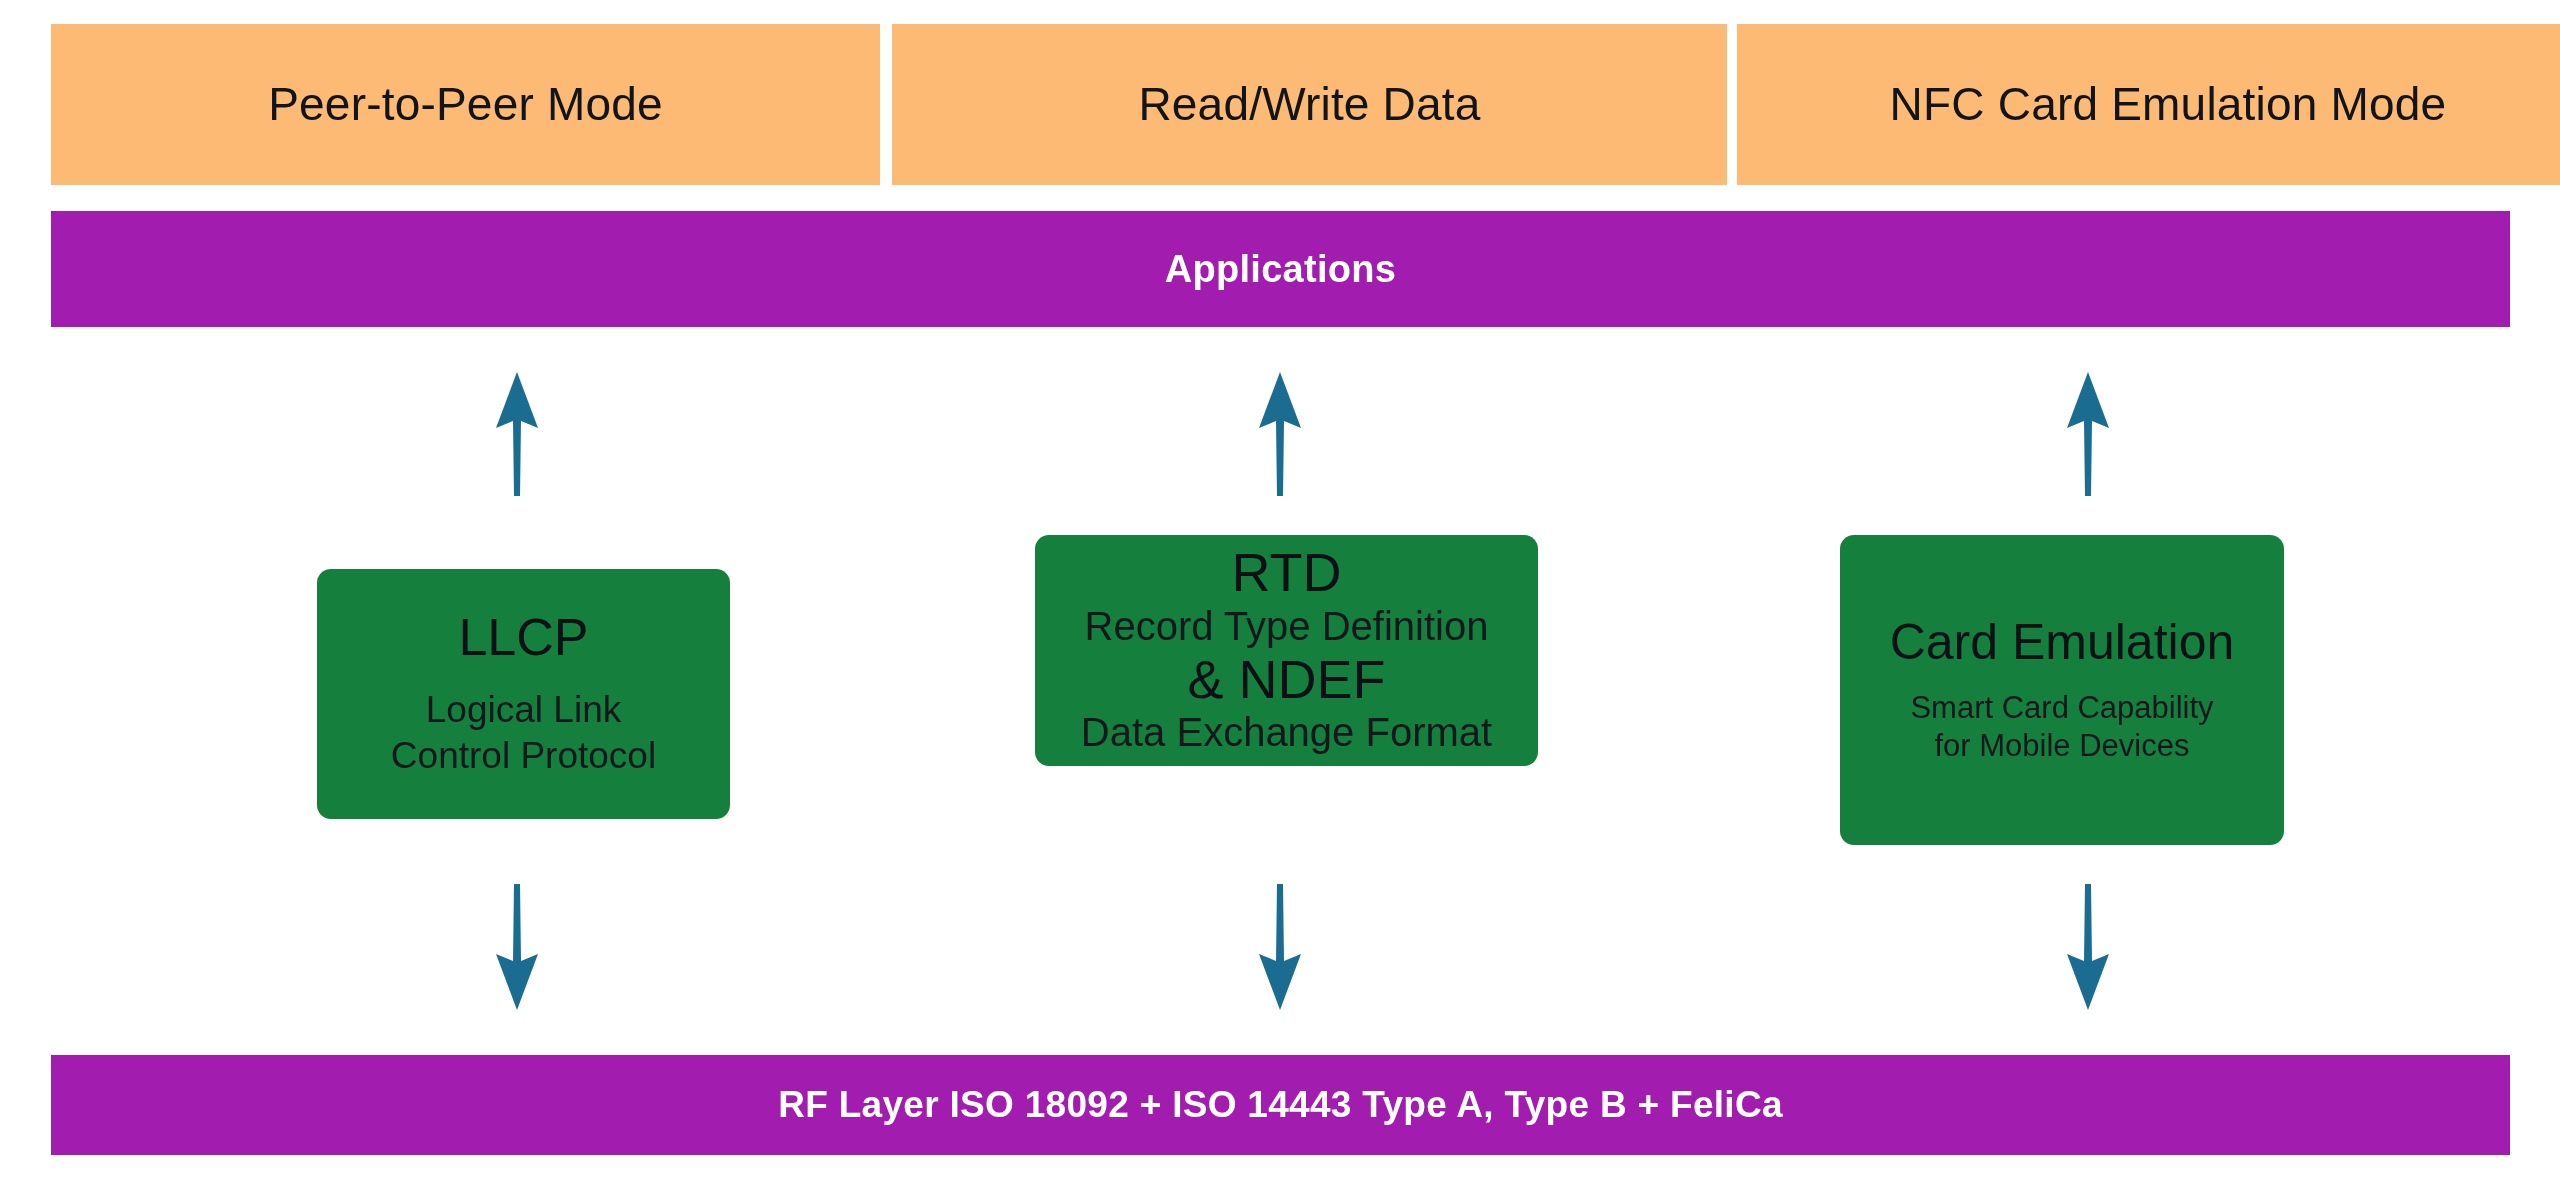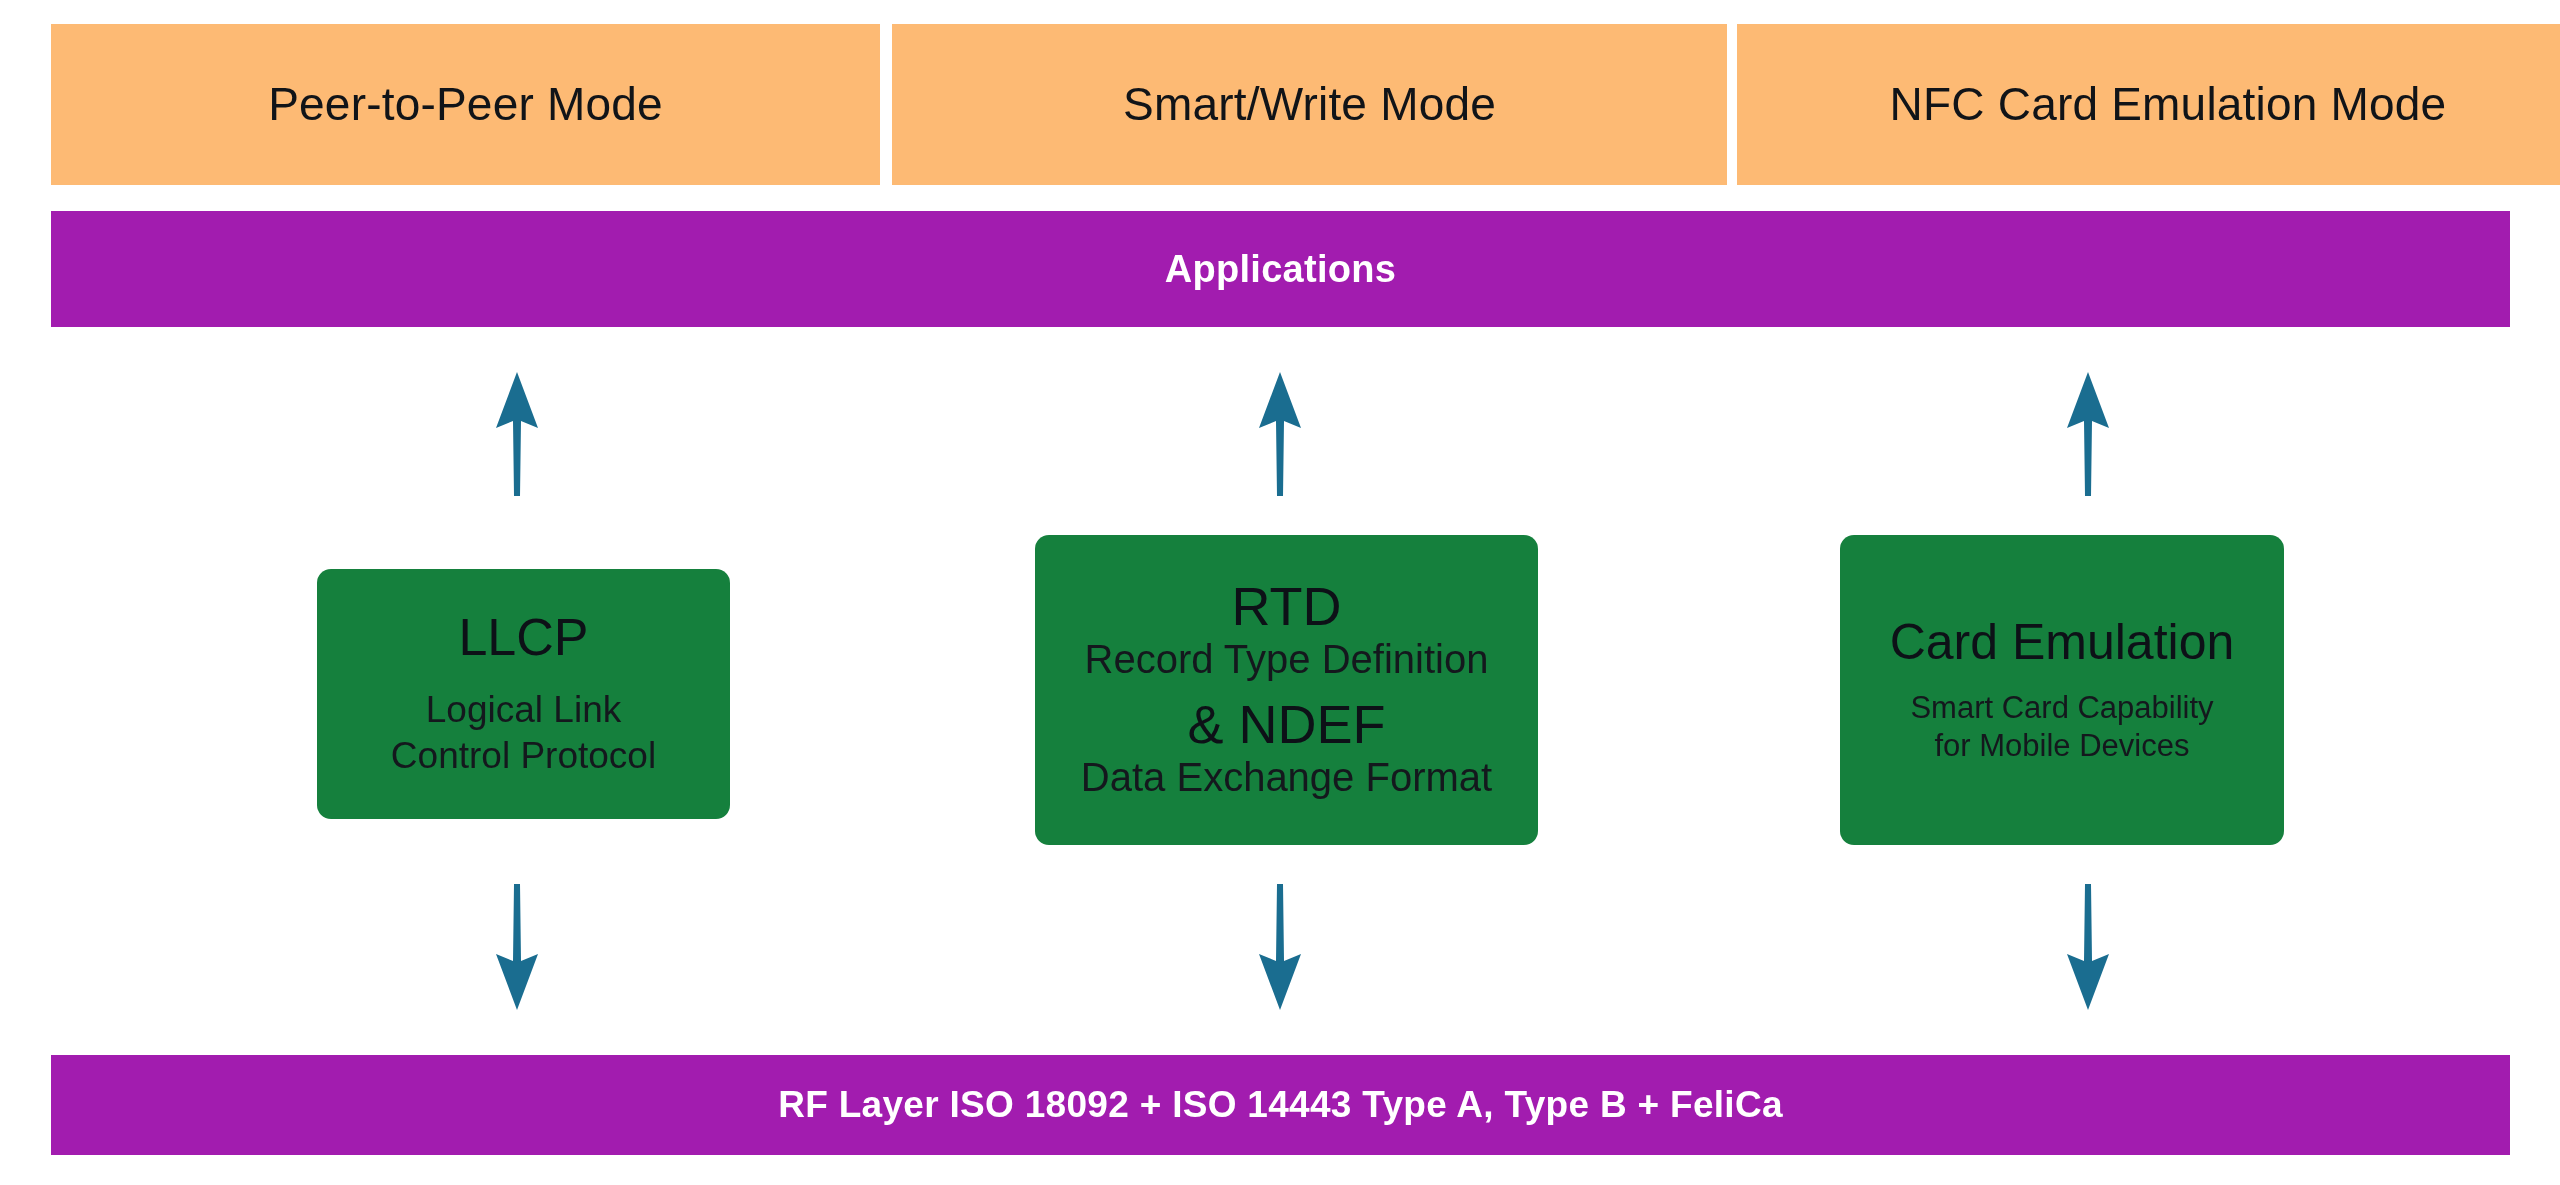--- a/index.html
+++ b/index.html
@@ -84,21 +84,21 @@
     border-radius: 14px;
     display: flex;
     flex-direction: column;
     align-items: center;
     justify-content: center;
     text-align: center;
     box-sizing: border-box;
     padding: 10px 16px;
   }
   #card-llcp { left: 317px;  top: 569px; width: 413px; height: 250px; }
-  #card-rtd  { left: 1035px; top: 535px; width: 503px; height: 310px; }
+  #card-rtd  { left: 1035px; top: 535px; width: 503px; height: 231px; }
   #card-ce   { left: 1840px; top: 535px; width: 444px; height: 310px; }
 
   .card-title {
     font-size: 52px;
     font-weight: 400;
     color: #0d1117;
     line-height: 1.06;
     white-space: nowrap;
   }
   .card-sub {
@@ -117,21 +117,21 @@
 </style>
 </head>
 <body>
 
 <div id="stage">
 
   <div class="mode-box" id="mode-box-0">
     <span class="mode-label">Peer-to-Peer Mode</span>
   </div>
   <div class="mode-box" id="mode-box-1">
-    <span class="mode-label">Smart/Write Mode</span>
+    <span class="mode-label">Read/Write Data</span>
   </div>
   <div class="mode-box" id="mode-box-2">
     <span class="mode-label">NFC Card Emulation Mode</span>
   </div>
 
   <div class="teal-bar" id="applications-bar">
     <span class="teal-label">Applications</span>
   </div>
 
   <div class="arrow arrow-up col-0">

